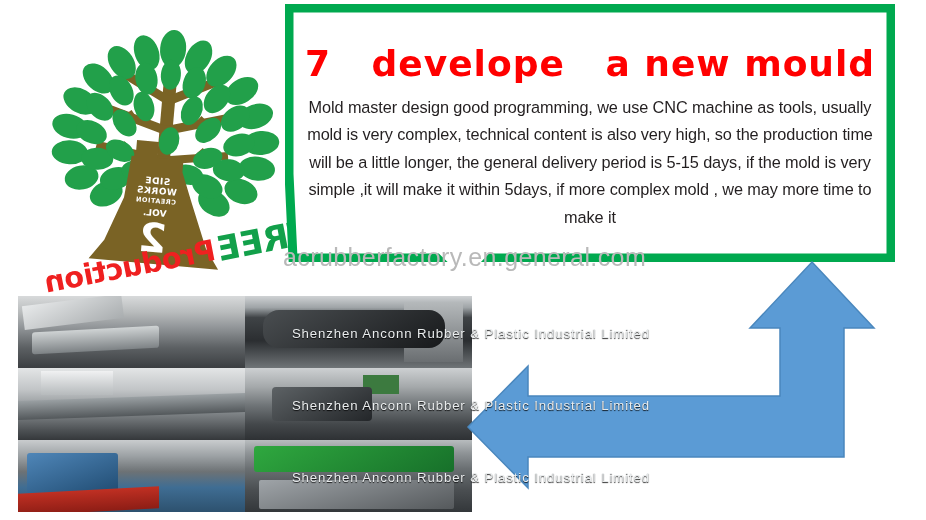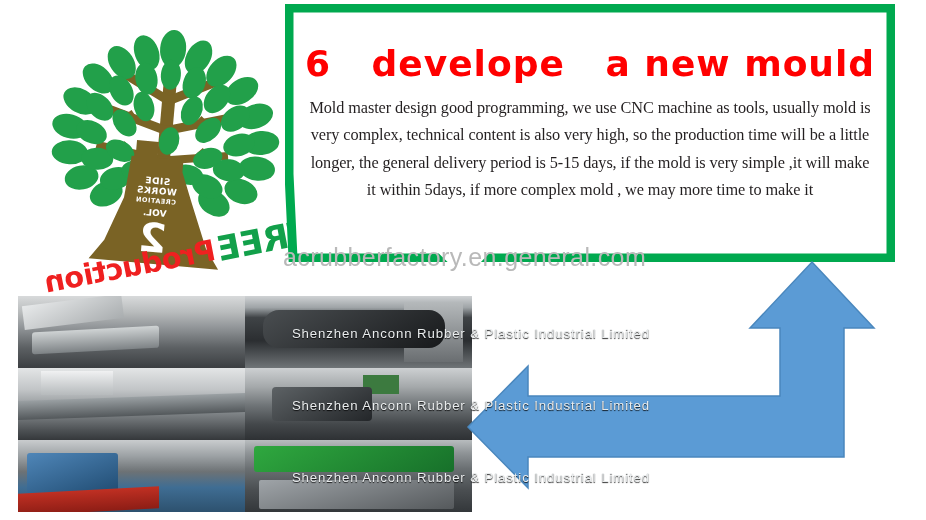--- a/index.html
+++ b/index.html
@@ -34,21 +34,21 @@
     font-weight:bold;
     font-size:36px;
     letter-spacing:1px;
     white-space:pre;
     line-height:1;
     margin-bottom:12px;
     text-align:center;
   }
   #callout-body{
     color:#231f20;
-    font-family:Liberation Serif, serif;
+    font-family:Liberation Sans, sans-serif;
     font-size:16.3px;
     line-height:1.68;
     text-align:center;
     width:568px;
     letter-spacing:-0.1px;
   }
 
   
   #watermark{
     position:absolute;left:283px;top:243px;
@@ -230,21 +230,21 @@
   <div id="brand-diag">
     <span class="brand-tree">TREE</span>
     <span class="brand-prod">Production</span>
   </div>
 
   <div id="callout">
     <svg id="callout-svg" viewBox="0 0 610 258" preserveAspectRatio="none">
       <path d="M4 4 L606 4 L606 254 L206 254 L180 281 L152 254 L8 254 L4 170 Z" fill="#ffffff" stroke="#00A94F" stroke-width="9" stroke-linejoin="miter"></path>
     </svg>
     <div id="callout-inner">
-      <div id="callout-title">6   develope   a new mould</div>
+      <div id="callout-title">7   develope   a new mould</div>
       <div id="callout-body">Mold master design good programming, we use CNC machine as tools, usually mold is very complex, technical content is also very high, so the production time will be a little longer, the general delivery period is 5-15 days, if the mold is very  simple ,it will make it within 5days, if more complex mold , we may  more time to make it</div>
     </div>
   </div>
 
   <div id="watermark">acrubberfactory.en.general.com</div>
 
   <div id="collage">
     <div class="ph p1"></div>
     <div class="ph p2"></div>
     <div class="ph p3"></div>

